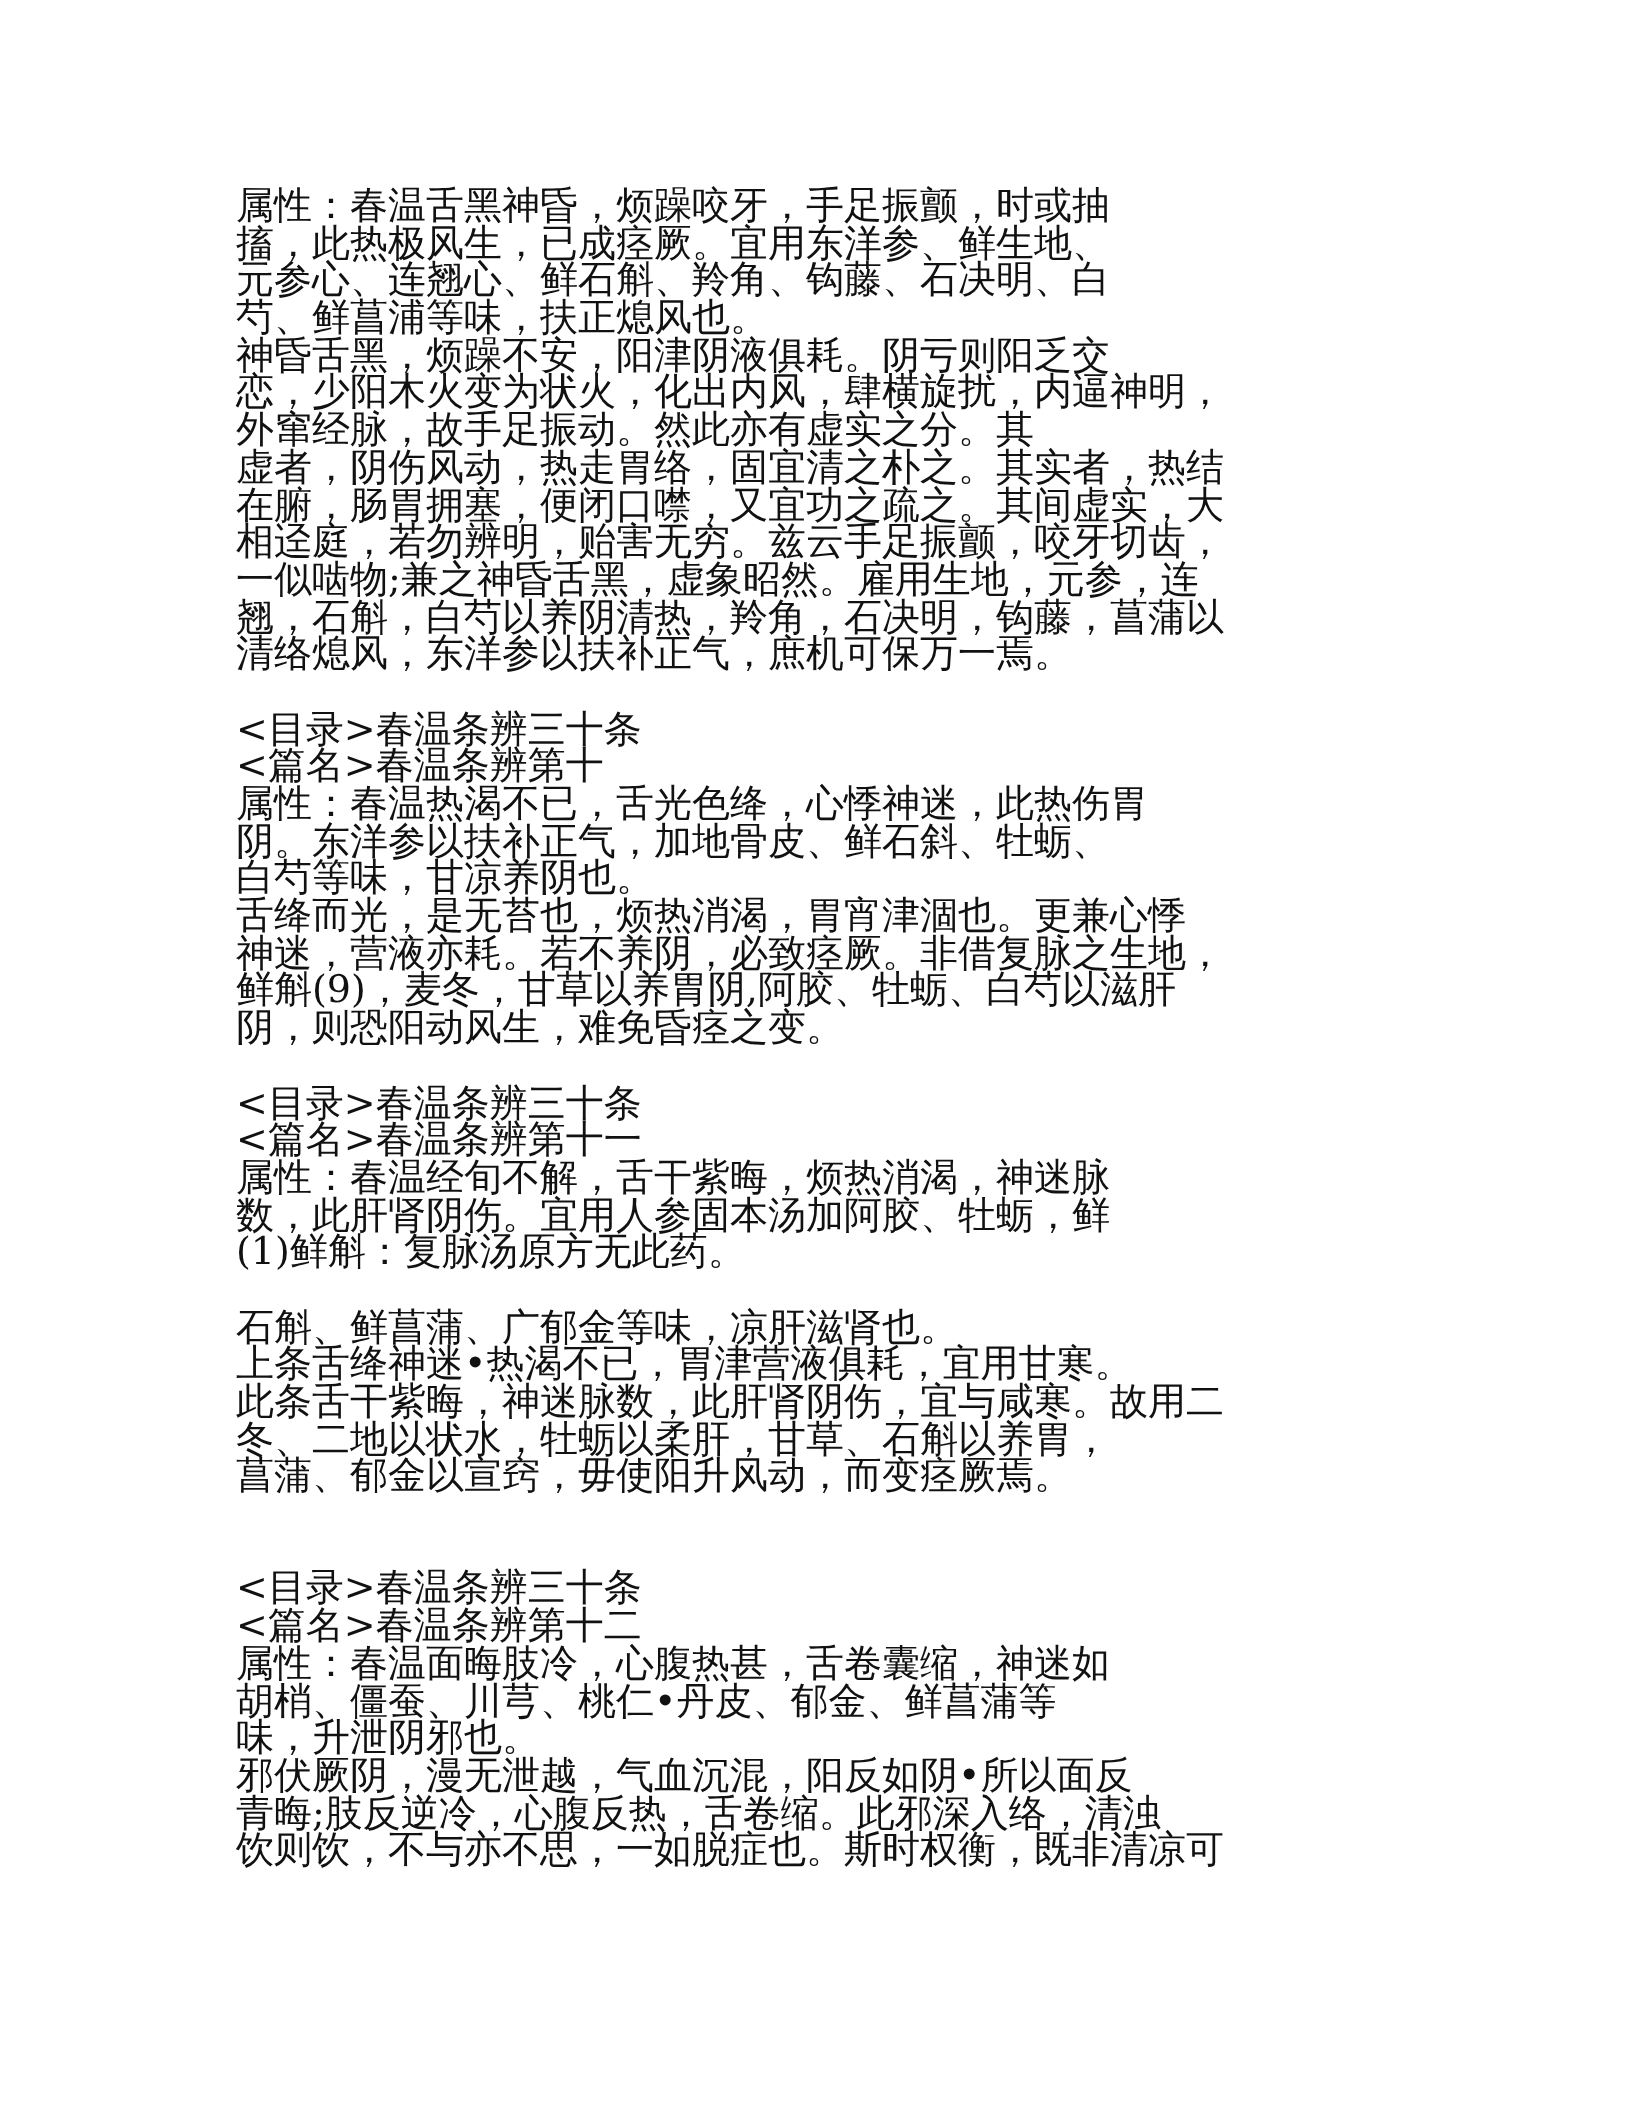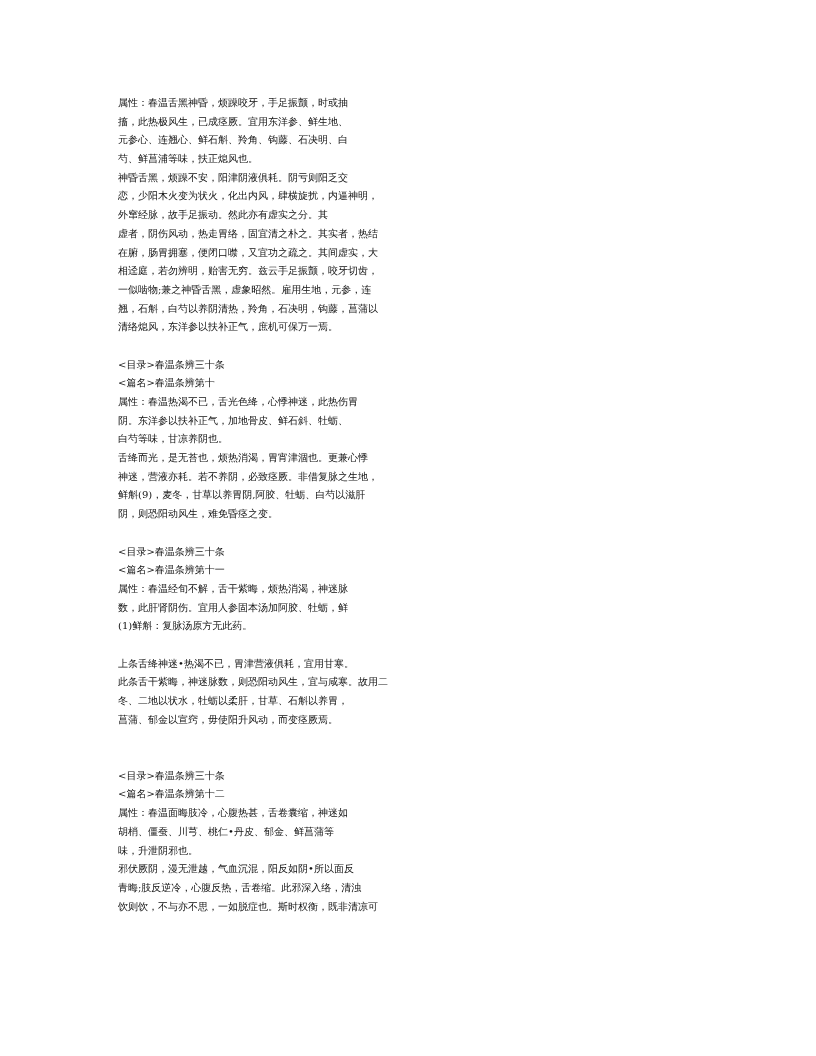--- a/index.html
+++ b/index.html
@@ -12,21 +12,21 @@
       height: 1056px;
       position: relative;
       overflow: hidden;
     }
     .page {
       position: absolute;
       left: 118px;
       top: 94px;
       width: 380px;
       font-family: "DejaVu Serif", "Liberation Serif", serif;
-      font-size: 10px;
+      font-size: 19px;
       line-height: 18.7px;
       color: #111111;
     }
     .line {
       white-space: nowrap;
       height: 18.7px;
     }
     .blank {
       height: 18.7px;
     }
@@ -71,22 +71,23 @@
 
   <div class="blank"></div>
 
   <div>
     <div class="line">&lt;目录&gt;春温条辨三十条</div>
     <div class="line">&lt;篇名&gt;春温条辨第十一</div>
     <div class="line">属性：春温经旬不解，舌干紫晦，烦热消渴，神迷脉</div>
     <div class="line">数，此肝肾阴伤。宜用人参固本汤加阿胶、牡蛎，鲜</div>
     <div class="line">(1)鲜斛：复脉汤原方无此药。</div>
     <div class="blank"></div>
+    <div class="line">石斛、鲜菖蒲、广郁金等味，凉肝滋肾也。</div>
     <div class="line">上条舌绛神迷•热渴不已，胃津营液俱耗，宜用甘寒。</div>
-    <div class="line">此条舌干紫晦，神迷脉数，则恐阳动风生，宜与咸寒。故用二</div>
+    <div class="line">此条舌干紫晦，神迷脉数，此肝肾阴伤，宜与咸寒。故用二</div>
     <div class="line">冬、二地以状水，牡蛎以柔肝，甘草、石斛以养胃，</div>
     <div class="line">菖蒲、郁金以宣窍，毋使阳升风动，而变痉厥焉。</div>
   </div>
 
   <div class="blank2"></div>
 
   <div>
     <div class="line">&lt;目录&gt;春温条辨三十条</div>
     <div class="line">&lt;篇名&gt;春温条辨第十二</div>
     <div class="line">属性：春温面晦肢冷，心腹热甚，舌卷囊缩，神迷如</div>

